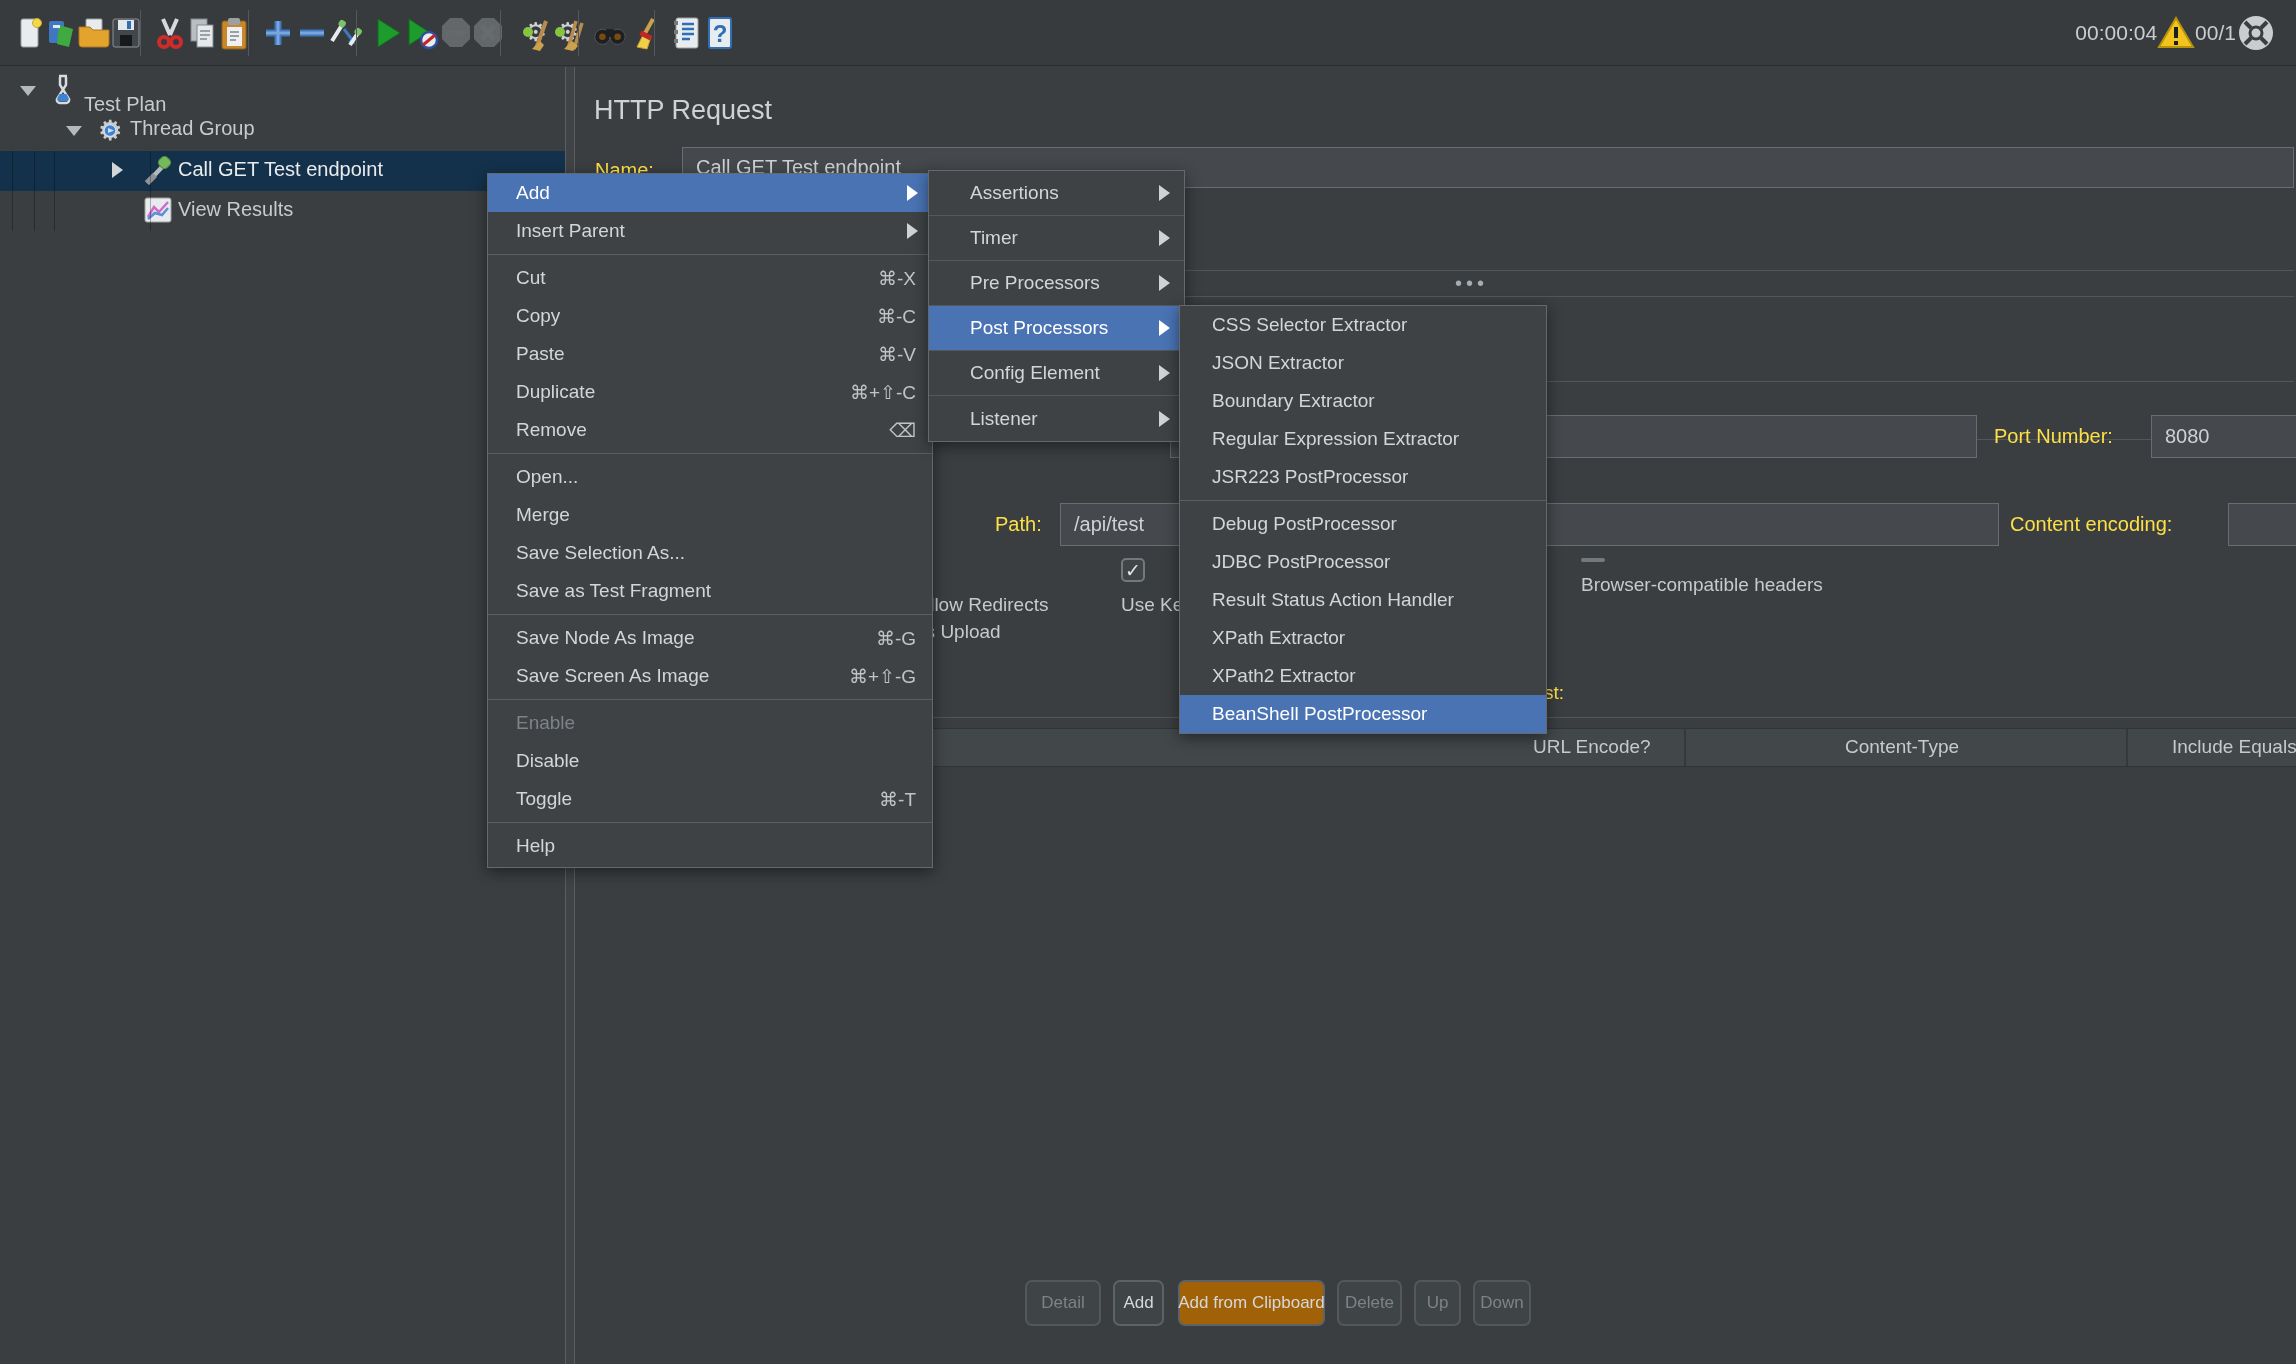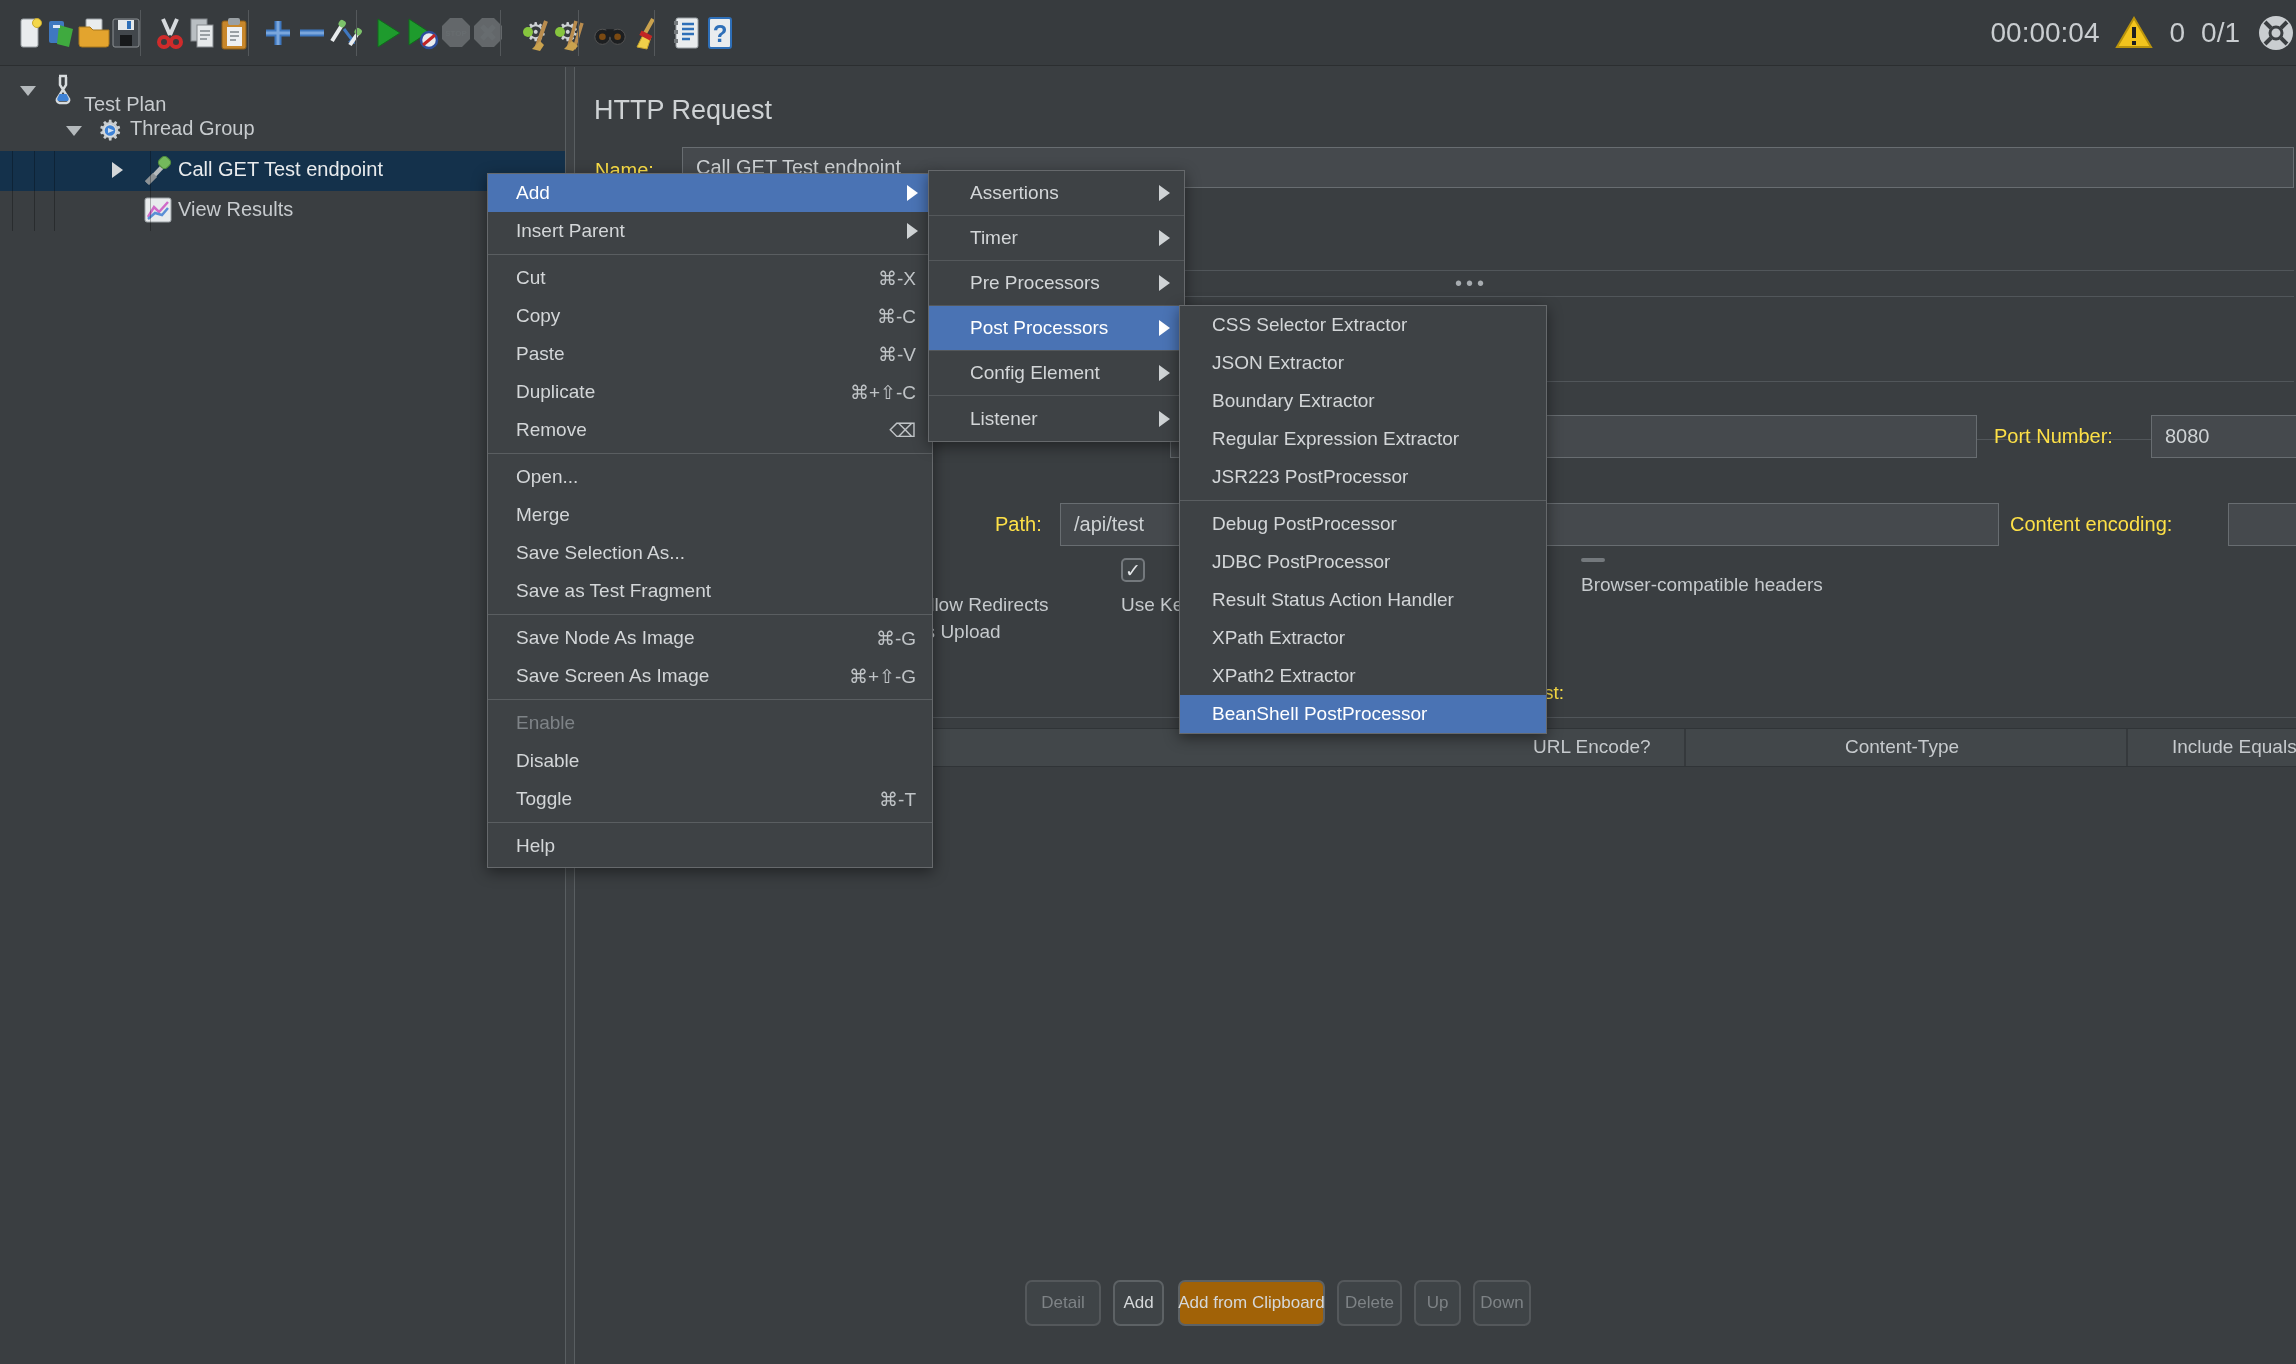--- a/index.html
+++ b/index.html
@@ -7,21 +7,21 @@
               font-family:"Liberation Sans", sans-serif; color:#c7cbce; }
   .abs { position:absolute; }
 
   
   #toolbar { position:absolute; left:0; top:0; width:2296px; height:66px;
              background:#373b3e; border-bottom:1px solid #2b2e30; }
   .tb-icon { position:absolute; top:14px; width:36px; height:38px; display:flex;
              align-items:center; justify-content:center; }
   .tb-sep  { position:absolute; top:10px; width:1px; height:46px; background:#54585b; }
   #status  { position:absolute; right:0; top:0; height:66px; display:flex; align-items:center;
-             gap:16px; padding-right:0; font-size:28px; color:#c9cdd0; }
+             padding-right:20px; font-size:21px; color:#c9cdd0; }
 
   
   #tree { position:absolute; left:0; top:67px; width:565px; height:1297px; background:#3a3e41; }
   .tree-row { position:absolute; left:0; width:565px; height:40px; }
   .tree-row.sel { background:#14314b; color:#e9ebed; }
   .tree-label { position:absolute; top:7px; font-size:20px; white-space:nowrap; }
   .arr-down { position:absolute; top:16px; width:0; height:0;
               border-left:8px solid transparent; border-right:8px solid transparent;
               border-top:10px solid #b4b9bc; }
   .arr-right{ position:absolute; top:11px; width:0; height:0;

